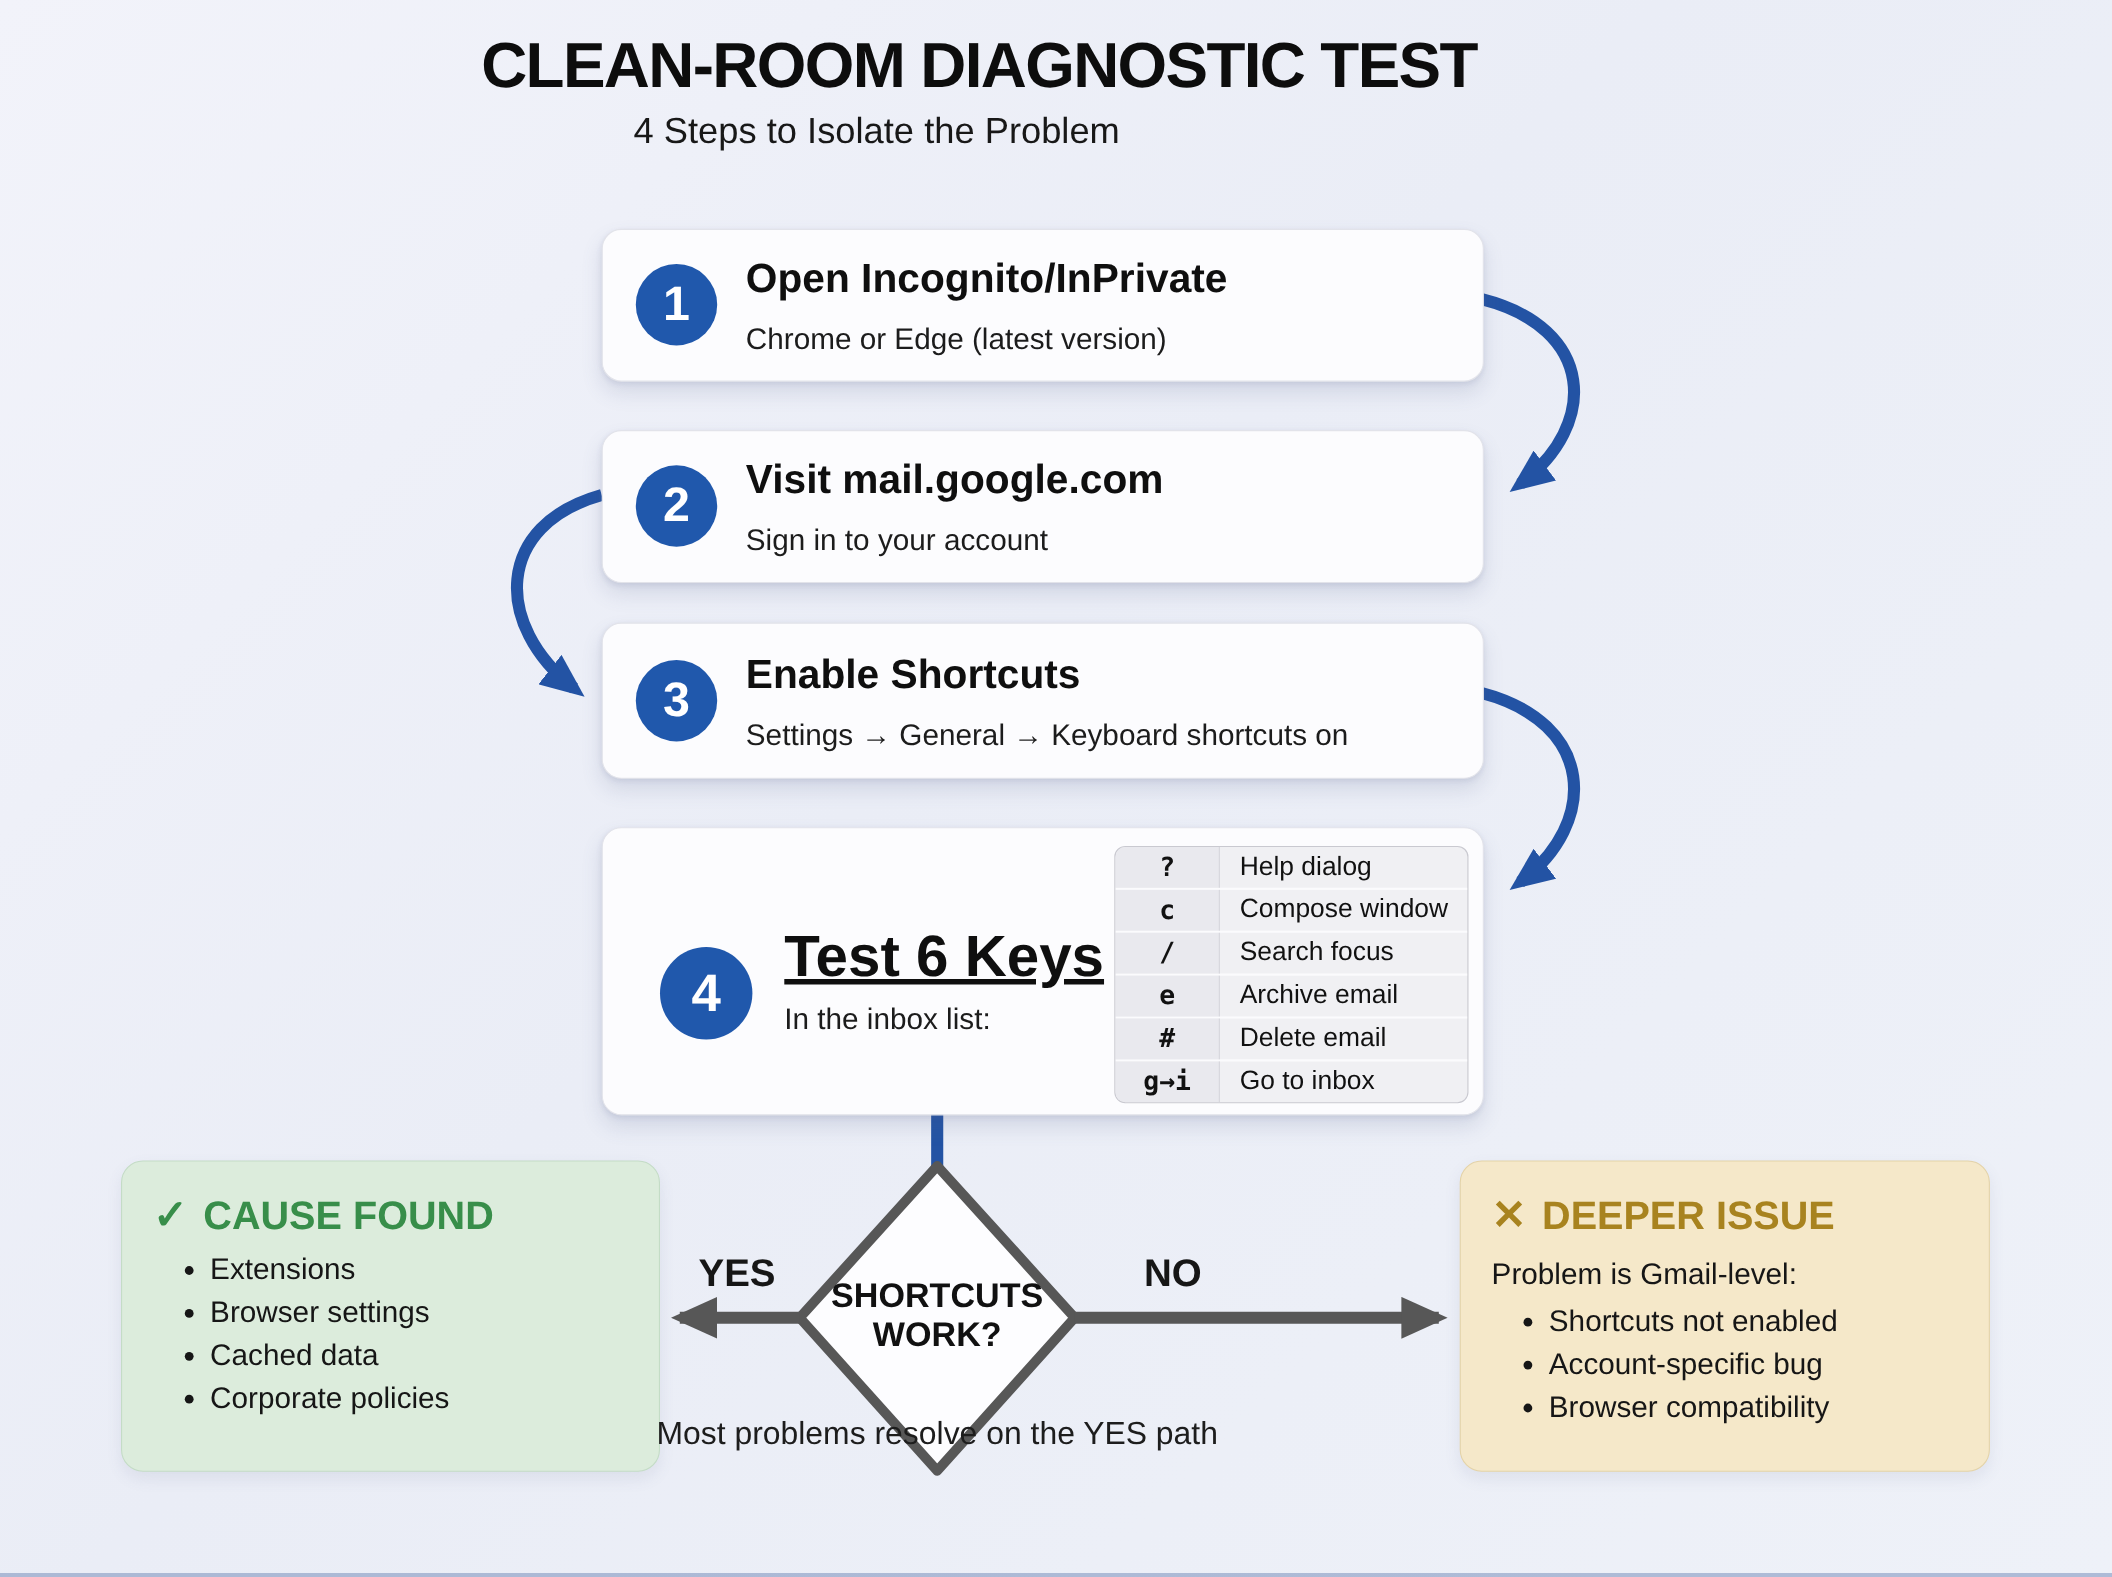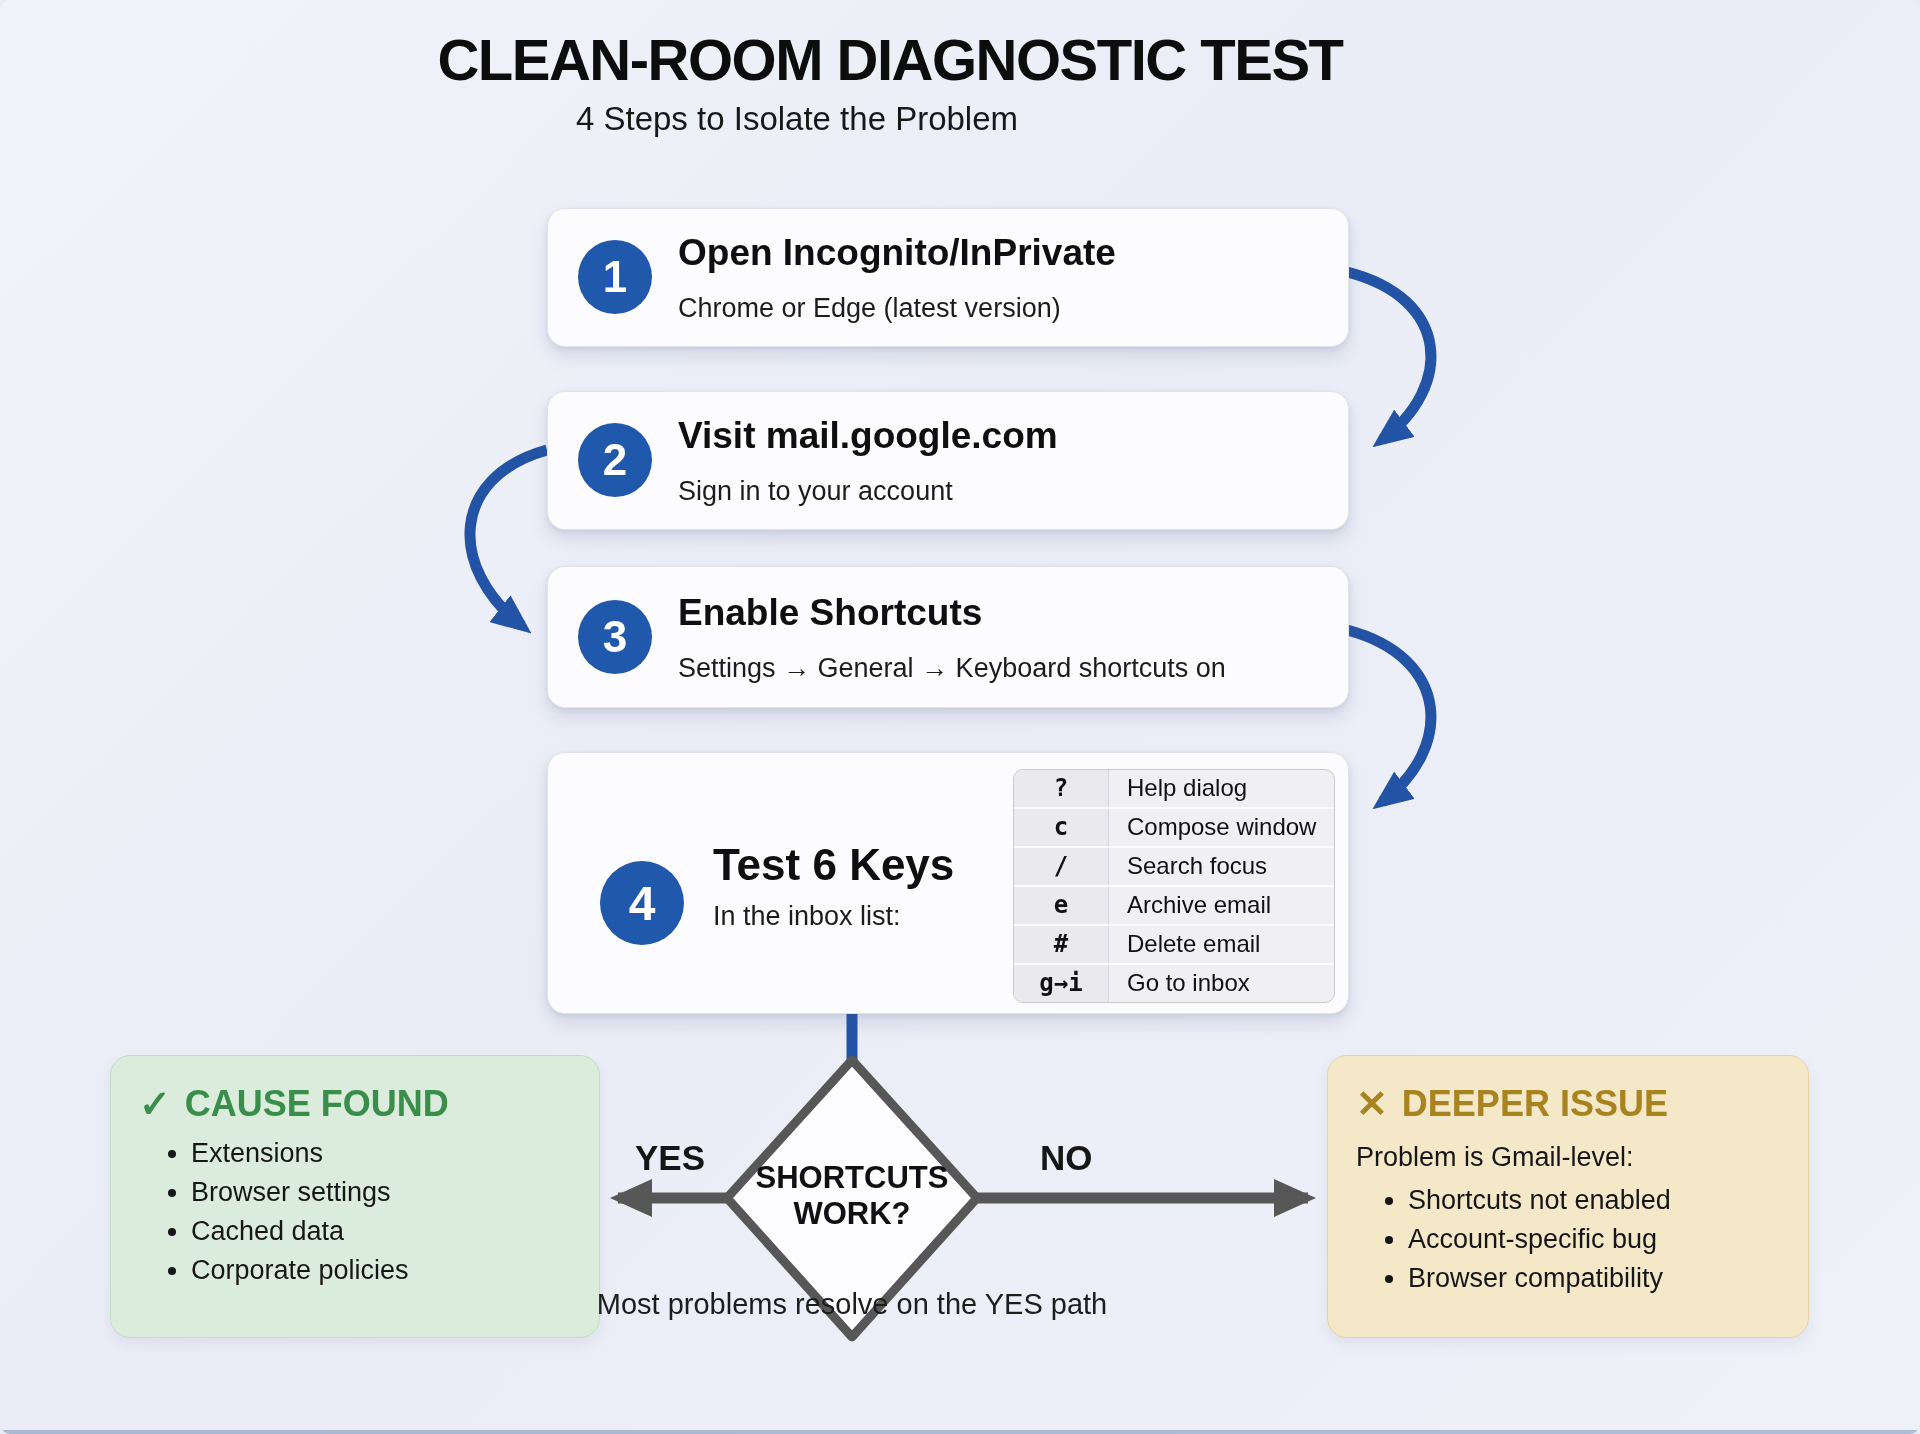--- a/index.html
+++ b/index.html
@@ -1,19 +1,19 @@
 <!DOCTYPE html>
 <html><head>
 <meta charset="utf-8">
 <style>
   html,body{margin:0;padding:0;background:#e9ecf5;}
   .canvas{
     position:relative;width:1920px;height:1434px;overflow:hidden;
     background:linear-gradient(135deg,#f2f3fa 0%,#eaedf6 45%,#eef1f8 100%);
-    font-family:"Liberation Sans",sans-serif;color:#151515;border-radius:11px;
+    font-family:"Liberation Sans",sans-serif;color:#151515;
   }
   .bottom-edge{position:absolute;left:0;bottom:0;width:100%;height:4px;background:rgba(70,100,160,.38);}
   .main-title{
     position:absolute;top:26px;left:0;width:1780px;text-align:center;
     font-size:58px;font-weight:700;letter-spacing:-1.5px;color:#0d0d0d;
   }
   .main-subtitle{
     position:absolute;top:100px;left:0;width:1570px;text-align:center;
     font-size:33px;font-weight:400;color:#181818;padding-left:12px;
   }
@@ -114,21 +114,21 @@
     <div class="badge" style="left:30px;top:33px;">3</div>
     <div class="step-text" style="top:26px;">
       <div class="step-title">Enable Shortcuts</div>
       <div class="step-sub">Settings → General → Keyboard shortcuts on</div>
     </div>
   </div>
 
   <div class="step-card" style="top:752px;height:260px;">
     <div class="badge" style="left:52px;top:108px;width:84px;height:84px;font-size:48px;">4</div>
     <div class="step-text" style="left:165px;top:88px;">
-      <div class="step-title" style="font-size:44px;">Test 6 Keys</div>
+      <div class="step-title" style="font-size:53px;text-decoration:underline;">Test 6 Keys</div>
       <div class="step-sub" style="margin-top:12px;">In the inbox list:</div>
     </div>
     <div class="key-table">
       <div class="kt-row">
         <div class="kt-key">?</div>
         <div class="kt-val">Help dialog</div>
       </div>
       <div class="kt-row">
         <div class="kt-key">c</div>
         <div class="kt-val">Compose window</div>

